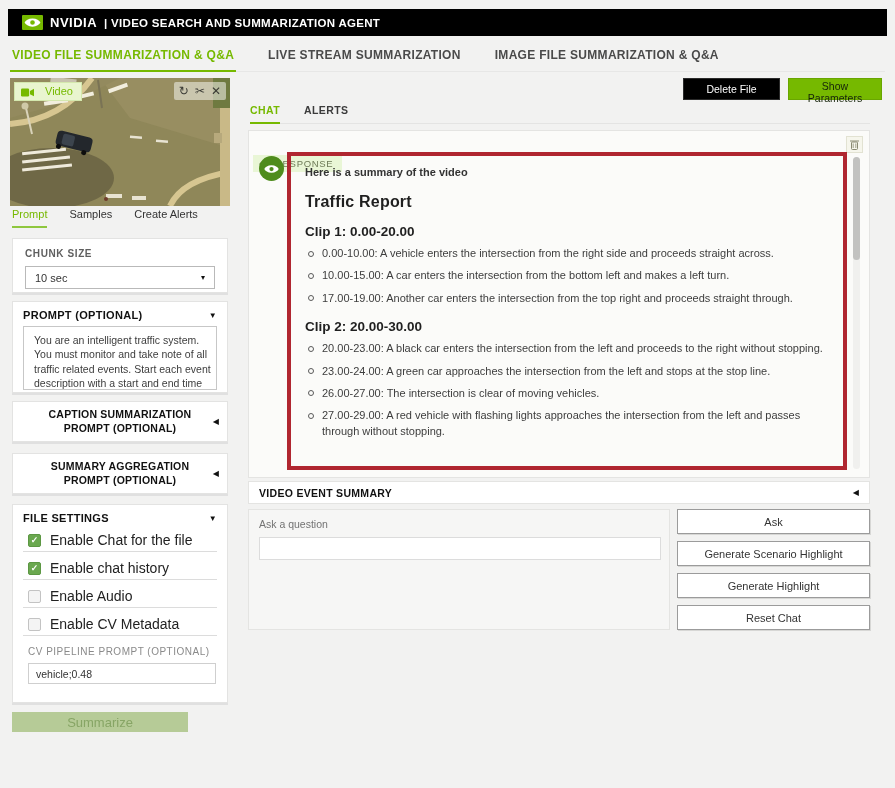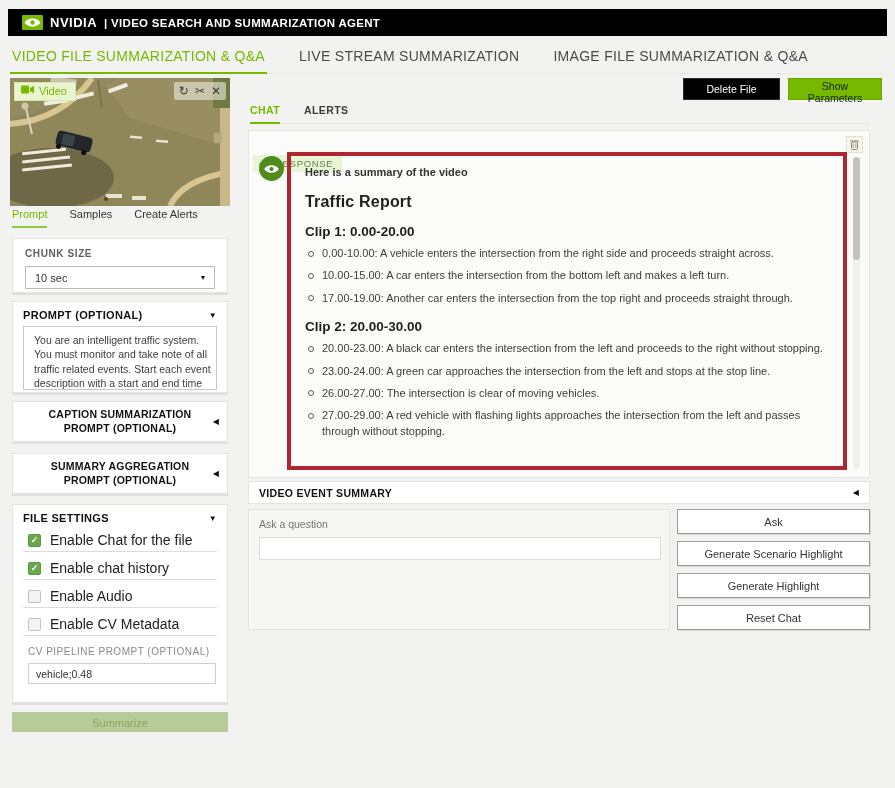--- a/index.html
+++ b/index.html
@@ -14,29 +14,29 @@
     position:absolute; left:8px; top:9px; width:879px; height:27px;
     background:#000; display:flex; align-items:center; padding-left:14px; gap:7px;
   }
   .logo-box { width:21px; height:15px; background:#76b900; display:flex; align-items:center; justify-content:center; border-radius:1px; }
   .logo-box svg { width:17px; height:11px; }
   .brand { color:#fff; font-weight:bold; font-size:13px; letter-spacing:.5px; }
   .app-title { color:#fff; font-weight:bold; font-size:11.5px; letter-spacing:.3px; }
 
   
   .nav-tabs { position:absolute; left:10px; top:44px; right:10px; display:flex; gap:30px; border-bottom:1px solid #e7e7e6; }
-  .nav-tab { font-size:14px; font-weight:normal; letter-spacing:.3px; color:#4a4a4a; padding:4px 2px 8px; cursor:pointer; }
+  .nav-tab { font-size:12px; font-weight:bold; letter-spacing:.3px; color:#4a4a4a; padding:4px 2px 8px; cursor:pointer; }
   .nav-tab.active { color:#76b900; border-bottom:2px solid #76b900; margin-bottom:-1px; }
 
   
   .thumb { position:absolute; left:10px; top:78px; width:220px; height:128px; overflow:hidden; background:#8f8759; }
   .thumb svg.scene { position:absolute; left:0; top:0; }
   .video-badge {
     position:absolute; left:4px; top:4px; background:#e9f5cf; border:1px solid #d4e8ae;
-    color:#76b900; font-size:11px; padding:2px 8px 3px 6px; display:flex; align-items:flex-start; gap:5px;
+    color:#76b900; font-size:11px; padding:2px 8px 3px 6px; display:flex; align-items:flex-end; gap:11px;
   }
   .video-badge svg { width:13px; height:9px; }
   .thumb-tools { position:absolute; right:4px; top:4px; display:flex; gap:6px; background:rgba(244,244,238,.55); padding:2px 5px; border-radius:2px; }
   .thumb-tools span { font-size:12px; color:#3a3a34; cursor:pointer; line-height:14px; }
 
   
   .side-tabs { position:absolute; left:12px; top:208px; width:218px; display:flex; gap:22px; }
   .side-tab { font-size:11px; color:#333; padding-bottom:6px; cursor:pointer; }
   .side-tab.active { color:#76b900; border-bottom:2px solid #8fc73e; }
 
@@ -77,22 +77,22 @@
     display:flex; align-items:center; justify-content:center; flex:none;
   }
   .checkbox .tick { display:none; font-style:normal; color:#fff; font-size:9px; font-weight:bold; }
   .checkbox.checked { background:#6aa84f; border-color:#5c9743; }
   .checkbox.checked .tick { display:block; }
   .check-label { font-size:14px; color:#222; }
   .cv-label { margin:10px 0 0 5px; font-size:10px; color:#8a8a8a; letter-spacing:.5px; }
   .cv-input { margin:6px 0 0 5px; width:188px; height:21px; border:1px solid #cfcfcf; font-size:10.5px; color:#333; padding:0 7px; font-family:"Liberation Sans", sans-serif; }
 
   .summarize-btn {
-    position:absolute; left:12px; top:712px; width:216px; height:20px; background:#b6cb97;
-    color:#87a565; font-size:11px; text-align:center; line-height:20px; border:none; cursor:default;
+    position:absolute; left:12px; top:712px; width:176px; height:20px; background:#b6cb97;
+    color:#87a565; font-size:13px; text-align:center; line-height:20px; border:none; cursor:default;
   }
 
   
   .btn-delete {
     position:absolute; left:683px; top:78px; width:97px; height:22px; background:#000; color:#fff;
     border:1px solid #2a2a2a; font-size:10.5px; cursor:pointer; font-family:"Liberation Sans", sans-serif;
   }
   .btn-show {
     position:absolute; left:788px; top:78px; width:94px; height:22px; background:#76b900; color:#15230a;
     border:1px solid #69a600; font-size:10.5px; cursor:pointer; font-family:"Liberation Sans", sans-serif;

